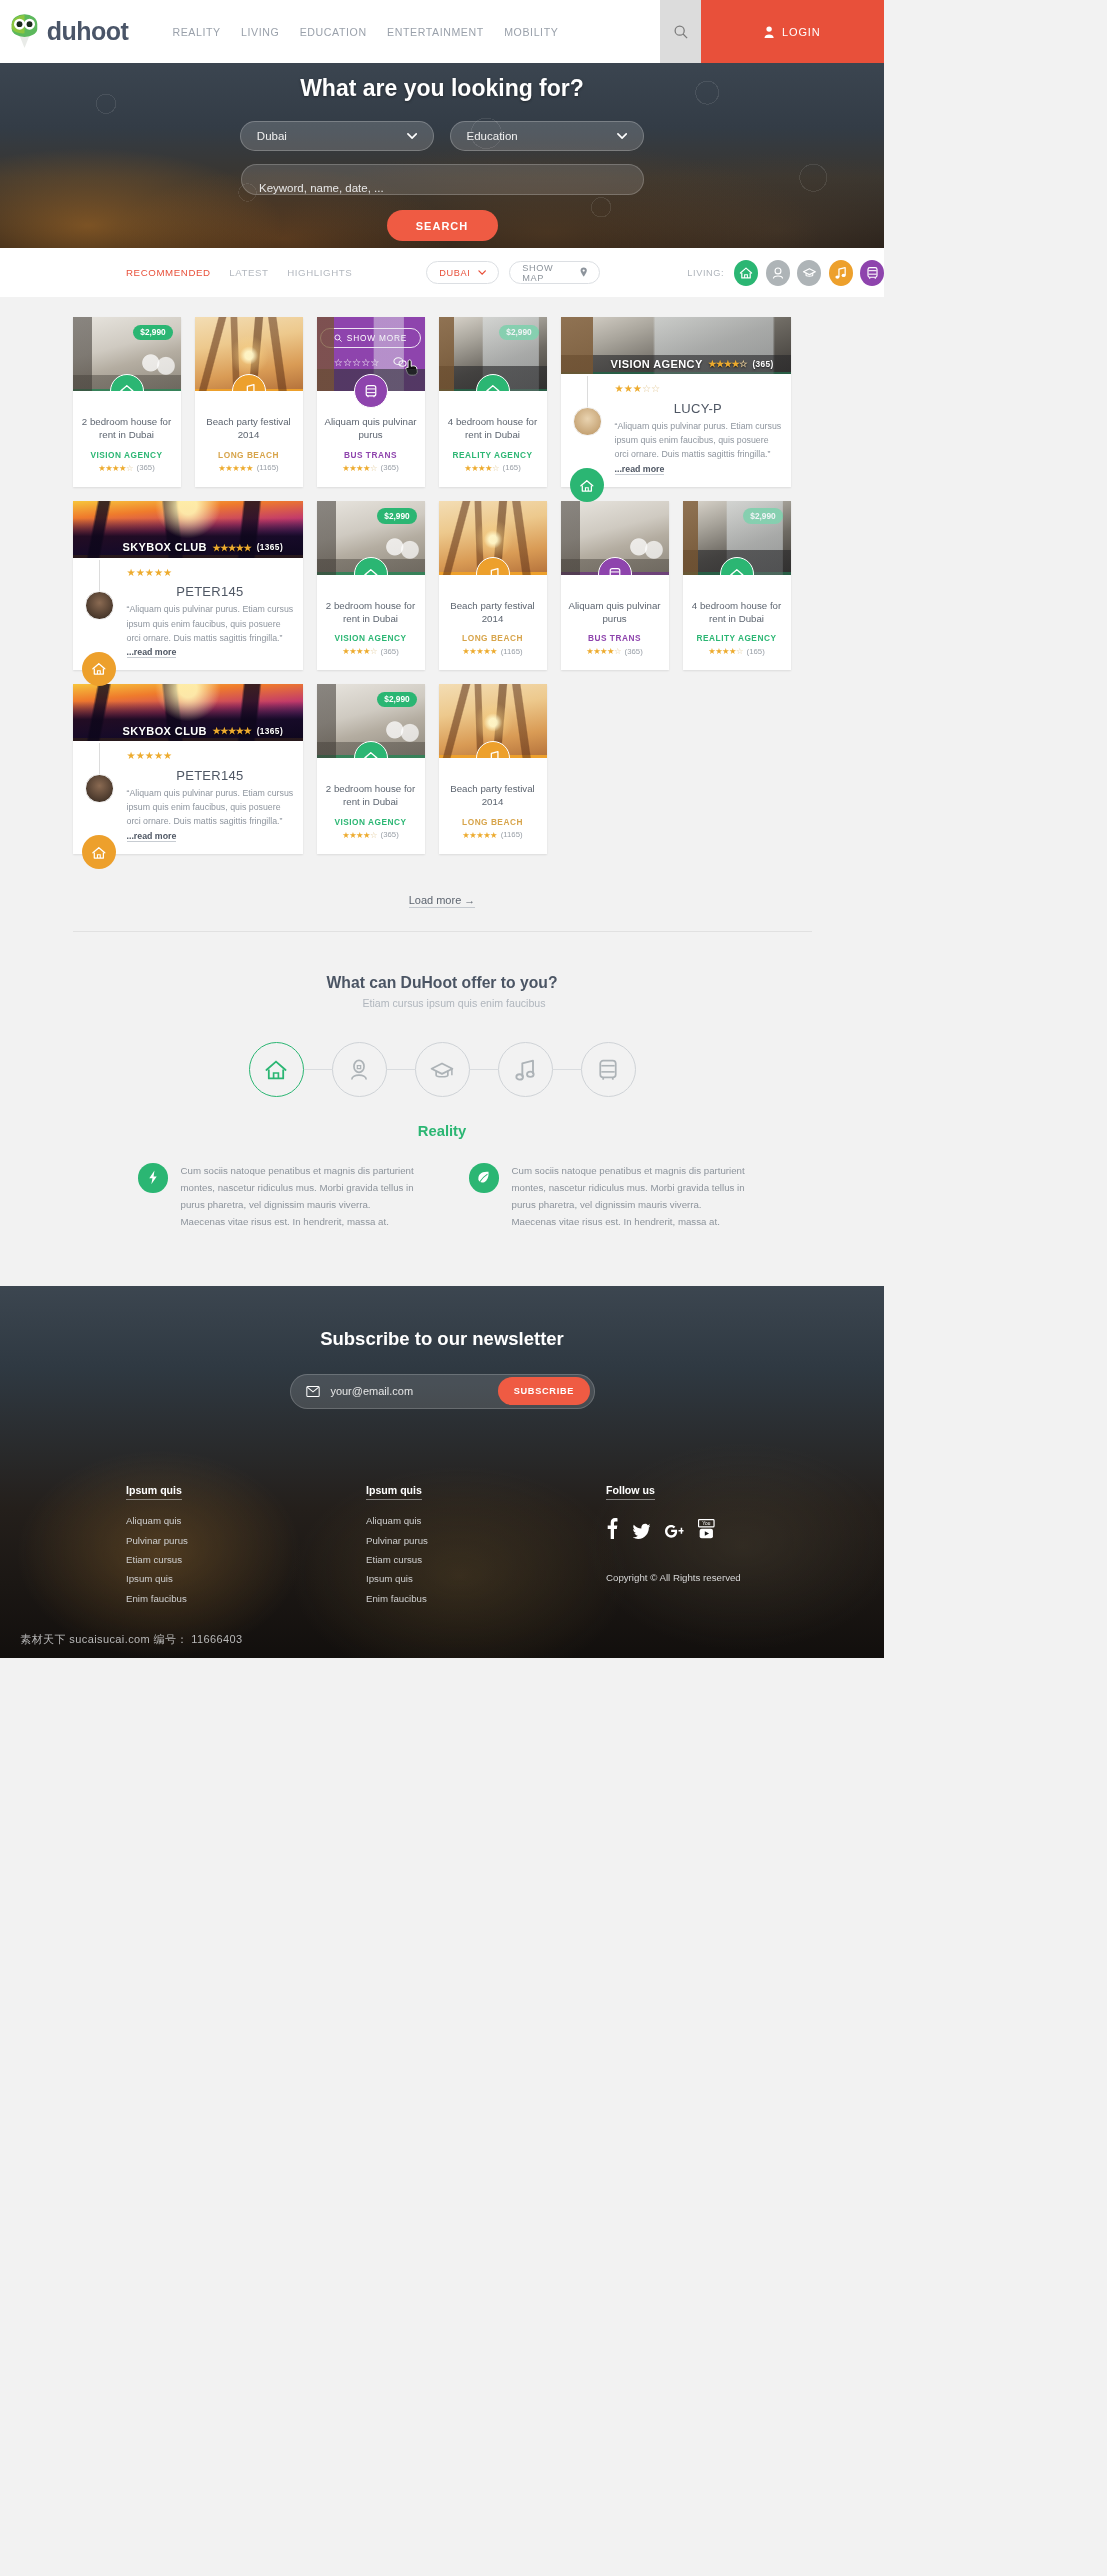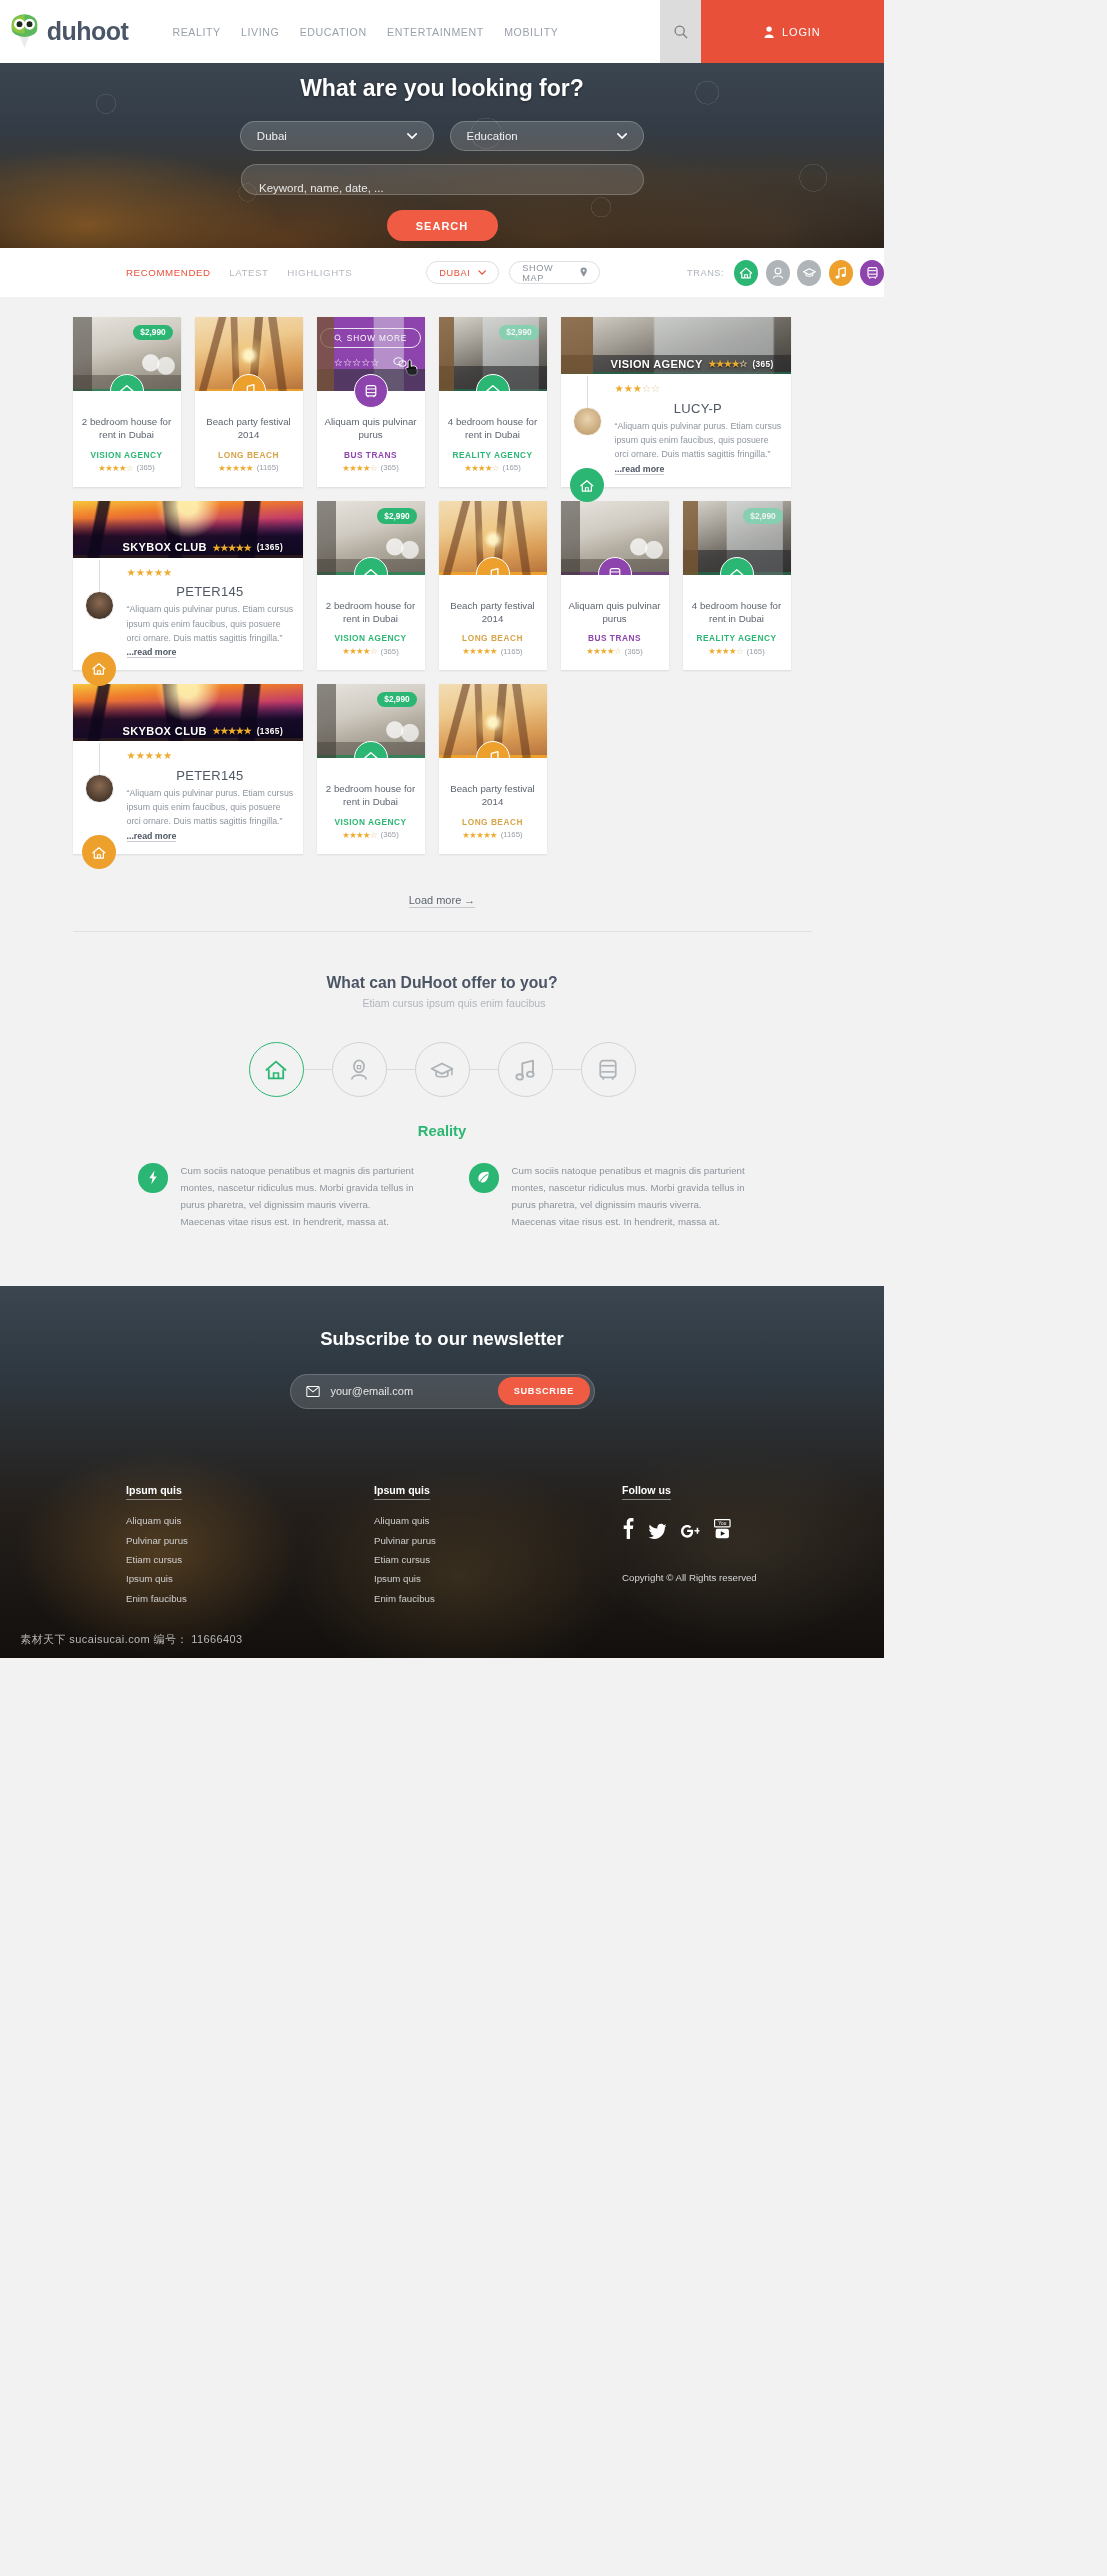--- a/index.html
+++ b/index.html
@@ -213,21 +213,21 @@
     width: 305px; margin: 24px auto 0; height: 35px; border-radius: 17.5px;
     background: rgba(255,255,255,.13); border: 0.9px solid rgba(255,255,255,.18);
     display: flex; align-items: center; padding: 0 3.7px 0 15.7px; justify-content: space-between;
   }
   .news-email { display: flex; align-items: center; gap: 10.2px; font-size: 11px; color: #e6e6e6; justify-content: space-between; }
   .subscribe-btn {
     background: #ef5b43; color: #fff; border-radius: 14.8px; height: 28px;
     padding: 0 15.7px; display: flex; align-items: center; font-size: 9.2px;
     letter-spacing: 0.7px; font-weight: bold;
   }
-  .fcols { display: flex; padding: 72px 0 0 126px; gap: 8px; }
+  .fcols { display: flex; padding: 72px 0 0 126px; gap: 0; }
   .fcol { width: 240px; }
   .fcol-title {
     font-size: 10.6px; font-weight: bold; color: #fff; border-bottom: 0.9px solid rgba(255,255,255,.45);
     display: inline-block; padding-bottom: 2.8px; margin-bottom: 15.7px;
   }
   .fcol a { display: block; font-size: 9.7px; color: #cfcfcf; text-decoration: none; margin-bottom: 8.3px; }
   .socials { display: flex; gap: 14.8px; align-items: flex-end; margin-top: 1.8px; }
   .social { color: #fff; }
   .copyright { font-size: 9.7px; color: #d6d6d6; margin-top: 33px; }
   .watermark {
@@ -381,21 +381,21 @@
         <span>SHOW MAP</span>
         <span>
           <svg width="7.4" height="10.2" viewBox="0 0 8 11">
               <path d="M4 0.6 C6 0.6 7.4 2 7.4 3.8 C7.4 6.1 4 10.4 4 10.4 C4 10.4 0.6 6.1 0.6 3.8 C0.6 2 2 0.6 4 0.6 Z" fill="#8d949c"></path>
               <circle cx="4" cy="3.8" r="1.2" fill="#fff"></circle>
             </svg>
         </span>
       </div>
     </div>
     <div class="fright">
-      <span class="flabel">TRANS:</span>
+      <span class="flabel">LIVING:</span>
       <span class="ficon" style="background:#2bb673">
         <svg width="14" height="14" viewBox="0 0 20 20">
             <path d="M10 3 L18 10 M10 3 L2 10" fill="none" stroke="#fff" stroke-width="1.7" stroke-linecap="round"></path>
             <path d="M4 9.5 V17 H16 V9.5" fill="none" stroke="#fff" stroke-width="1.7" stroke-linejoin="round"></path>
             <path d="M8 17 V12.5 H12 V17" fill="none" stroke="#fff" stroke-width="1.5"></path>
           </svg>
       </span>
       <span class="ficon" style="background:#aeb4b7">
         <svg width="14" height="14" viewBox="0 0 20 20">
             <circle cx="10" cy="7" r="4.2" fill="none" stroke="#fff" stroke-width="1.6"></circle>

